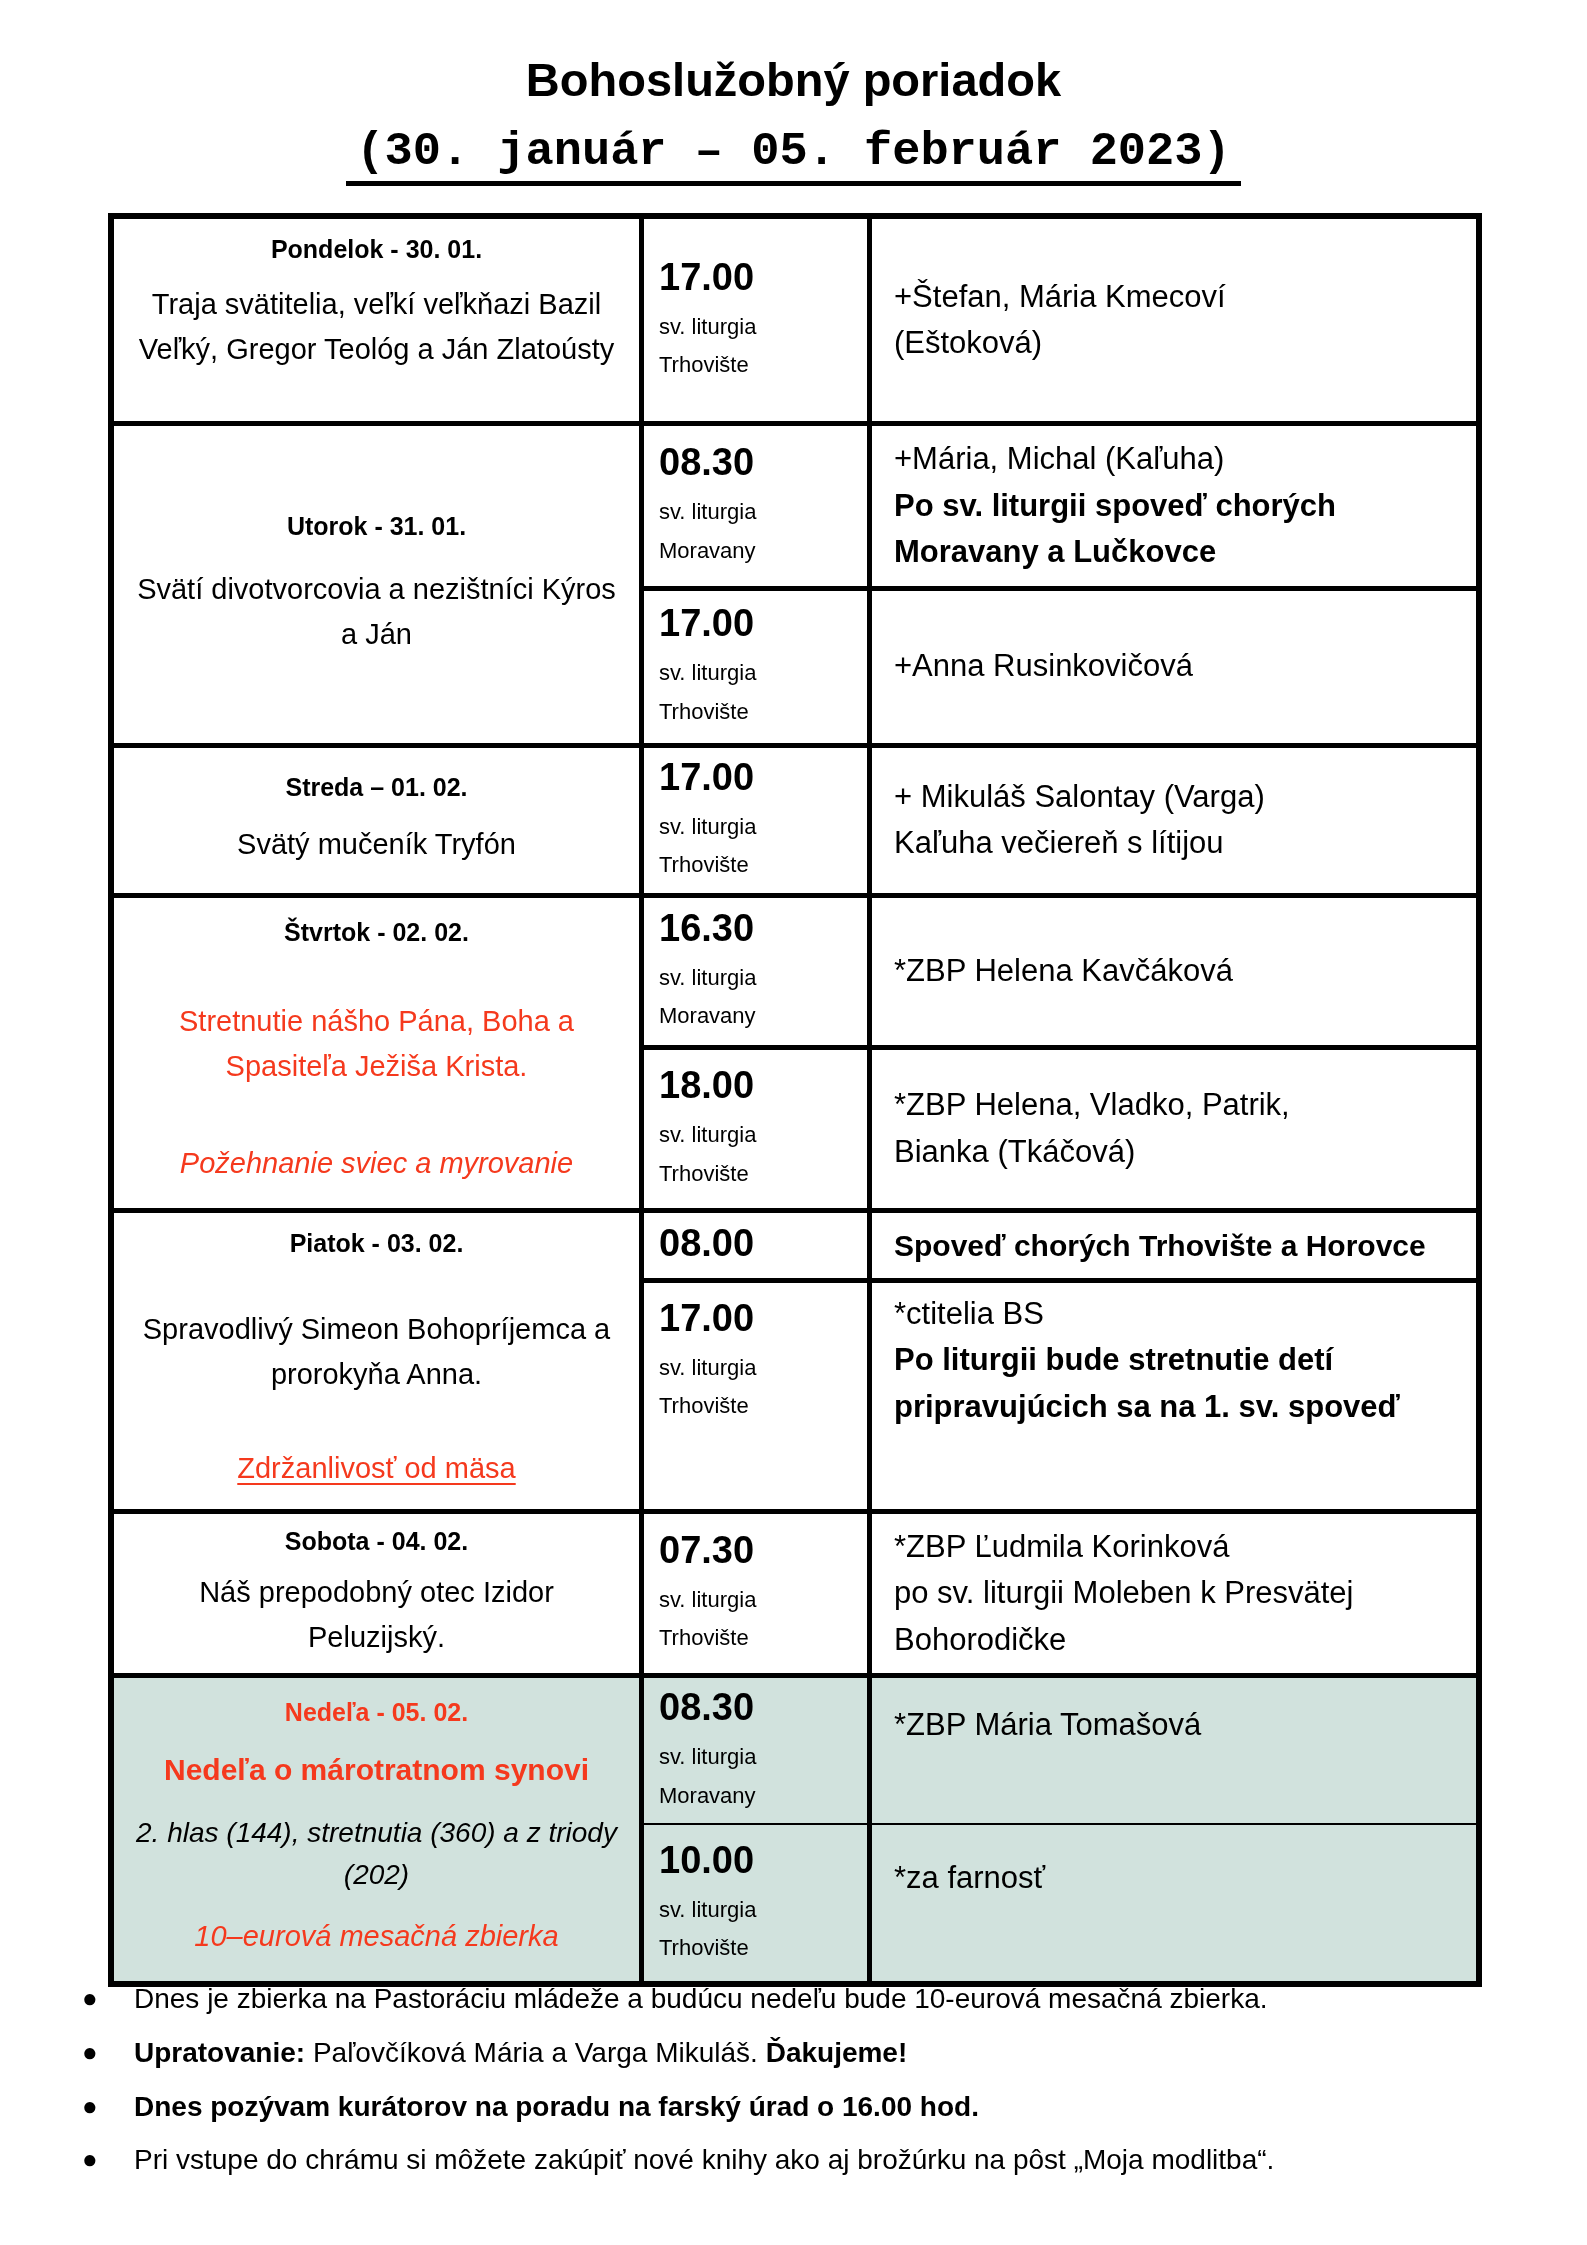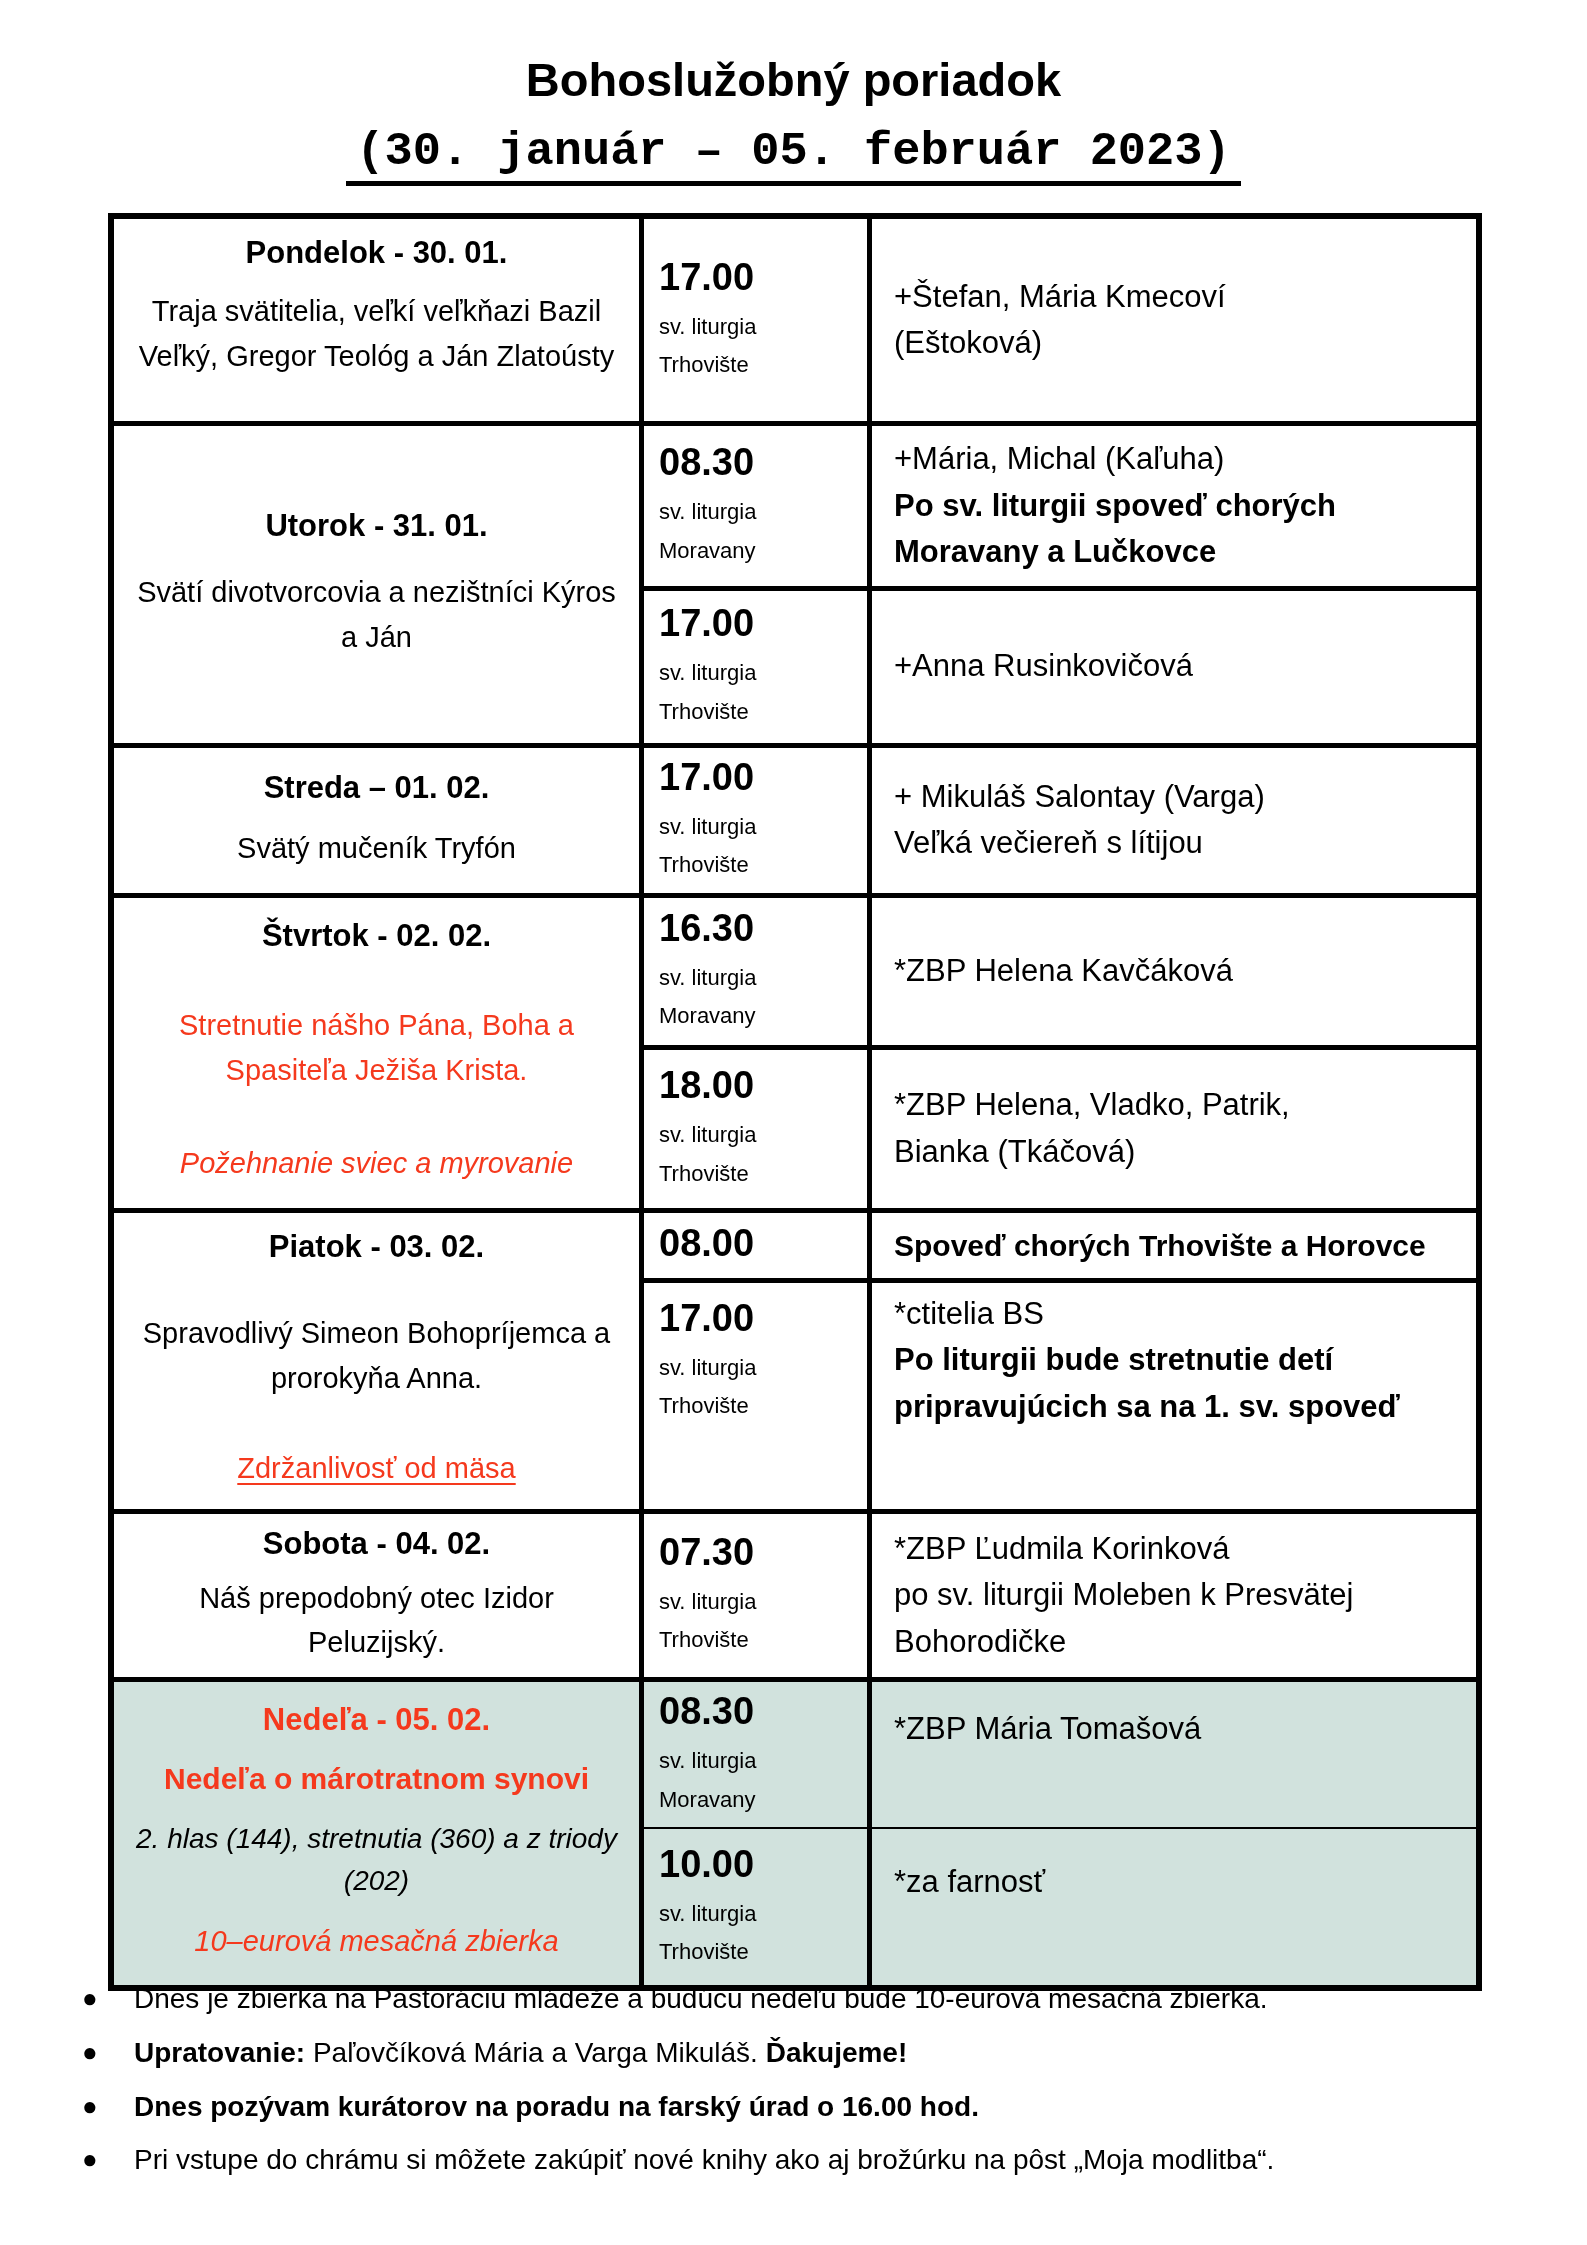--- a/index.html
+++ b/index.html
@@ -61,21 +61,21 @@
   .t { font-size: 38px; font-weight: bold; margin-bottom: 9px; }
   .lit { font-size: 22px; font-weight: normal; line-height: 1.75; }
 
   .intent {
     flex: 1 1 auto;
     display: flex; flex-direction: column; justify-content: center;
     padding: 10px 14px 10px 22px;
     font-size: 31px; line-height: 1.5;
   }
 
-  .day-name { font-size: 31px; font-weight: bold; }
+  .day-name { font-size: 25px; font-weight: bold; }
   .day-desc { font-size: 29px; line-height: 1.55; }
   .note { font-size: 29px; line-height: 1.5; }
 
   .red { color: var(--red, #f5391d); }
   .it { font-style: italic; }
   .ul { text-decoration: underline; text-underline-offset: 5px; }
   .b { font-weight: bold; }
   .small-note { font-size: 30px; font-weight: bold; }
 
   
@@ -165,21 +165,21 @@
       </div>
       <div class="svc-col">
         <div class="svc">
           <div class="time">
             <div class="t">17.00</div>
             <div class="lit">sv. liturgia</div>
             <div class="lit">Trhovište</div>
           </div>
           <div class="intent">
             <div>+ Mikuláš Salontay (Varga)</div>
-            <div>Veľká večiereň s lítijou</div>
+            <div>Kaľuha večiereň s lítijou</div>
           </div>
         </div>
       </div>
     </div>
 
     <div class="row">
       <div class="day between" style="padding-top:20px;padding-bottom:22px;">
         <div class="day-name">Štvrtok - 02. 02.</div>
         <div class="day-desc red">Stretnutie nášho Pána, Boha a Spasiteľa Ježiša Krista.</div>
         <div class="note red it">Požehnanie sviec a myrovanie</div>

